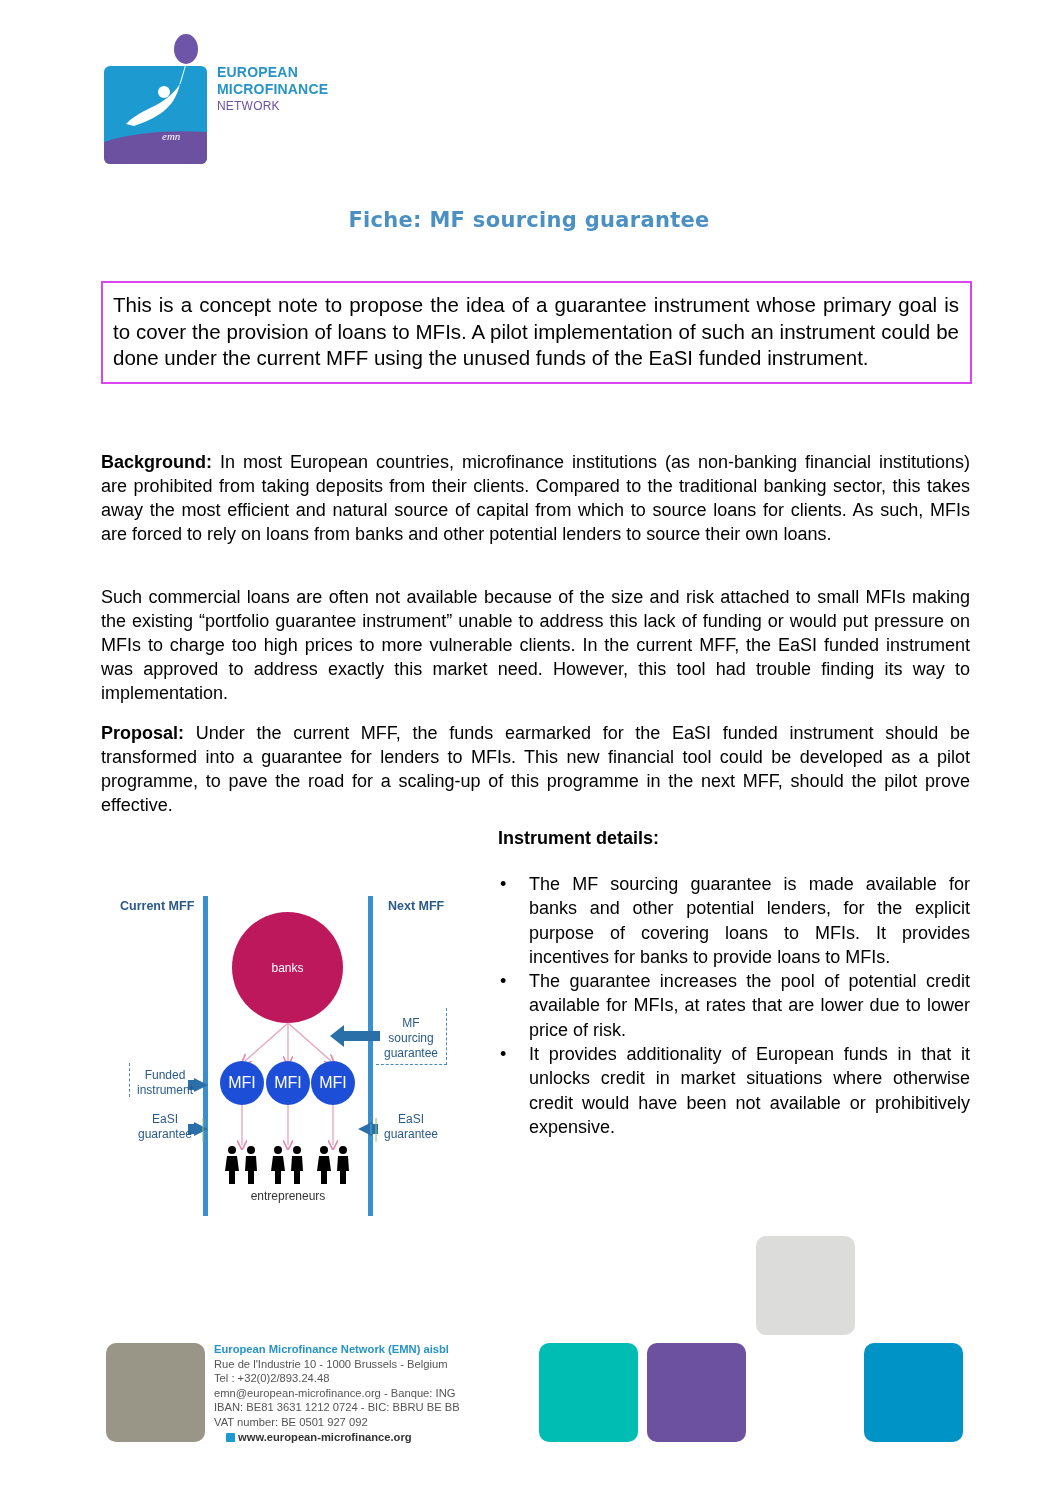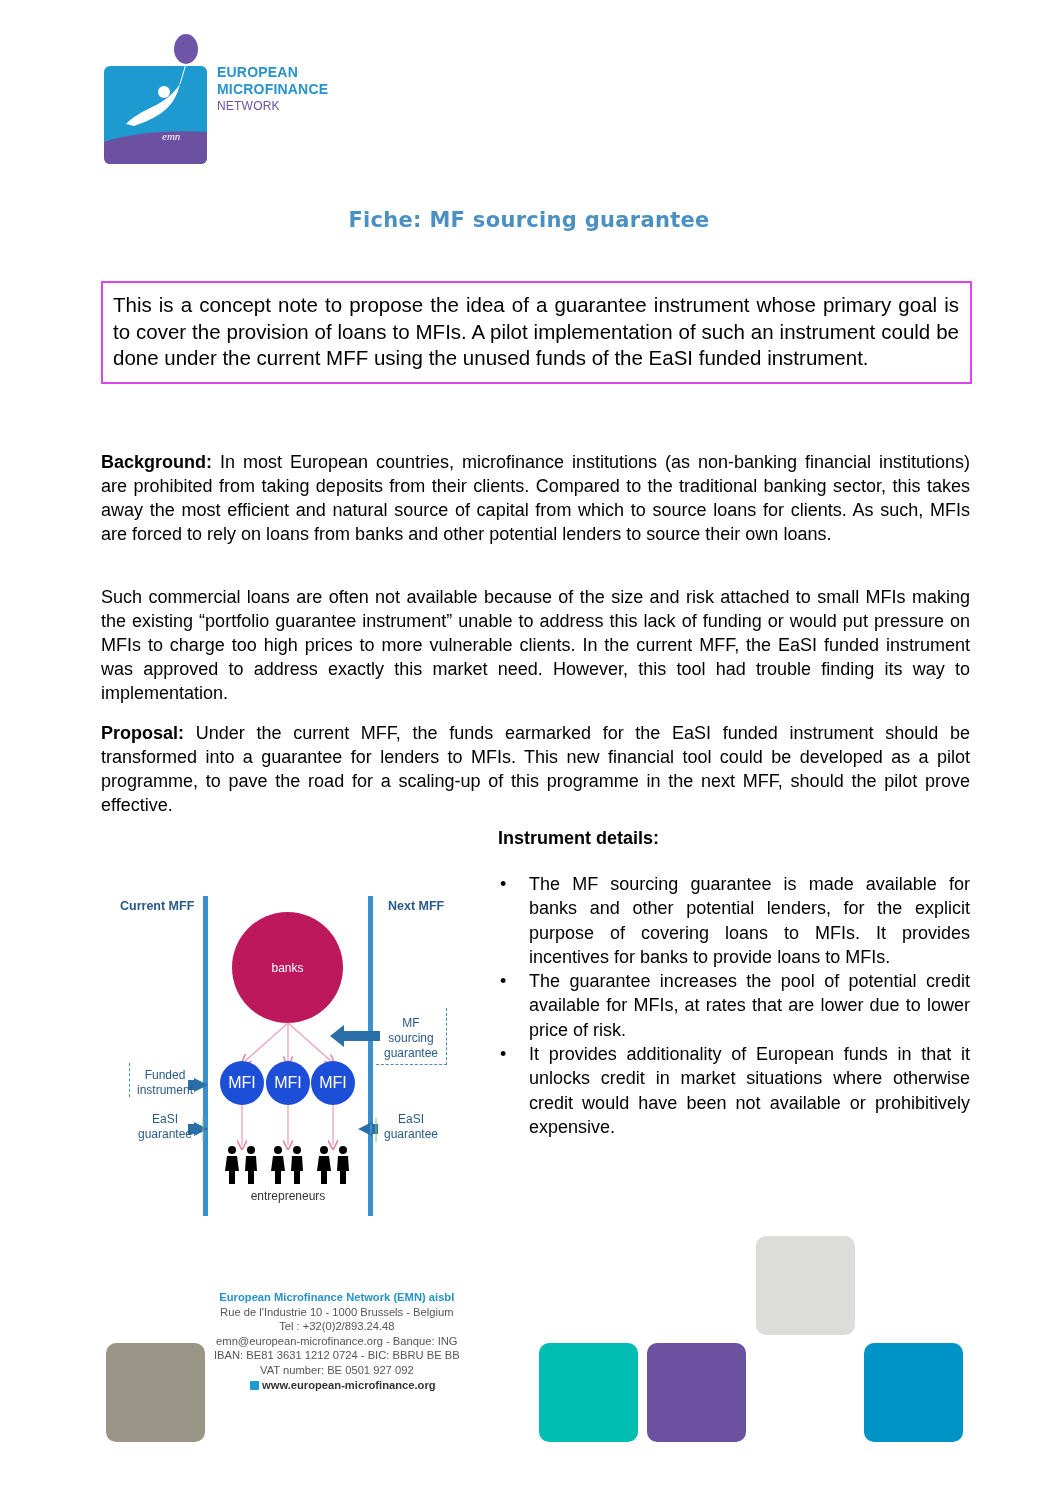--- a/index.html
+++ b/index.html
@@ -32,21 +32,21 @@
   .dashbox { position:absolute; border:1px dashed #4a8ac2; }
 
   
   #inst-title { left:498px; top:828px; font-size:18px; font-weight:bold; }
   #inst-list { left:498px; top:872px; width:472px; margin:0; padding:0; list-style:none; }
   #inst-list li { position:relative; padding-left:31px; font-size:18px; line-height:24.3px; text-align:justify; }
   #inst-list li::before { content:"\2022"; position:absolute; left:2px; top:0; }
 
   
   .sq { position:absolute; width:99px; height:99px; border-radius:10px; }
-  #footer-text { left:214px; top:1290px; font-size:11.2px; line-height:14.6px; color:#555;text-align:center; }
+  #footer-text { left:214px; top:1342px; font-size:11.2px; line-height:14.6px; color:#555; }
   #footer-text .org { color:#2793c8; font-weight:bold; }
   #footer-text .web { color:#333; font-weight:bold;padding-left:12px; }
   .web-icon { display:inline-block; width:9px; height:9px; background:#1d9bd1; border-radius:1px; margin-right:3px; vertical-align:-1px; }
 </style>
 </head>
 <body>
 
 <div id="logo" class="abs">
   <div class="logo-balloon"></div>
   <div class="logo-box">

